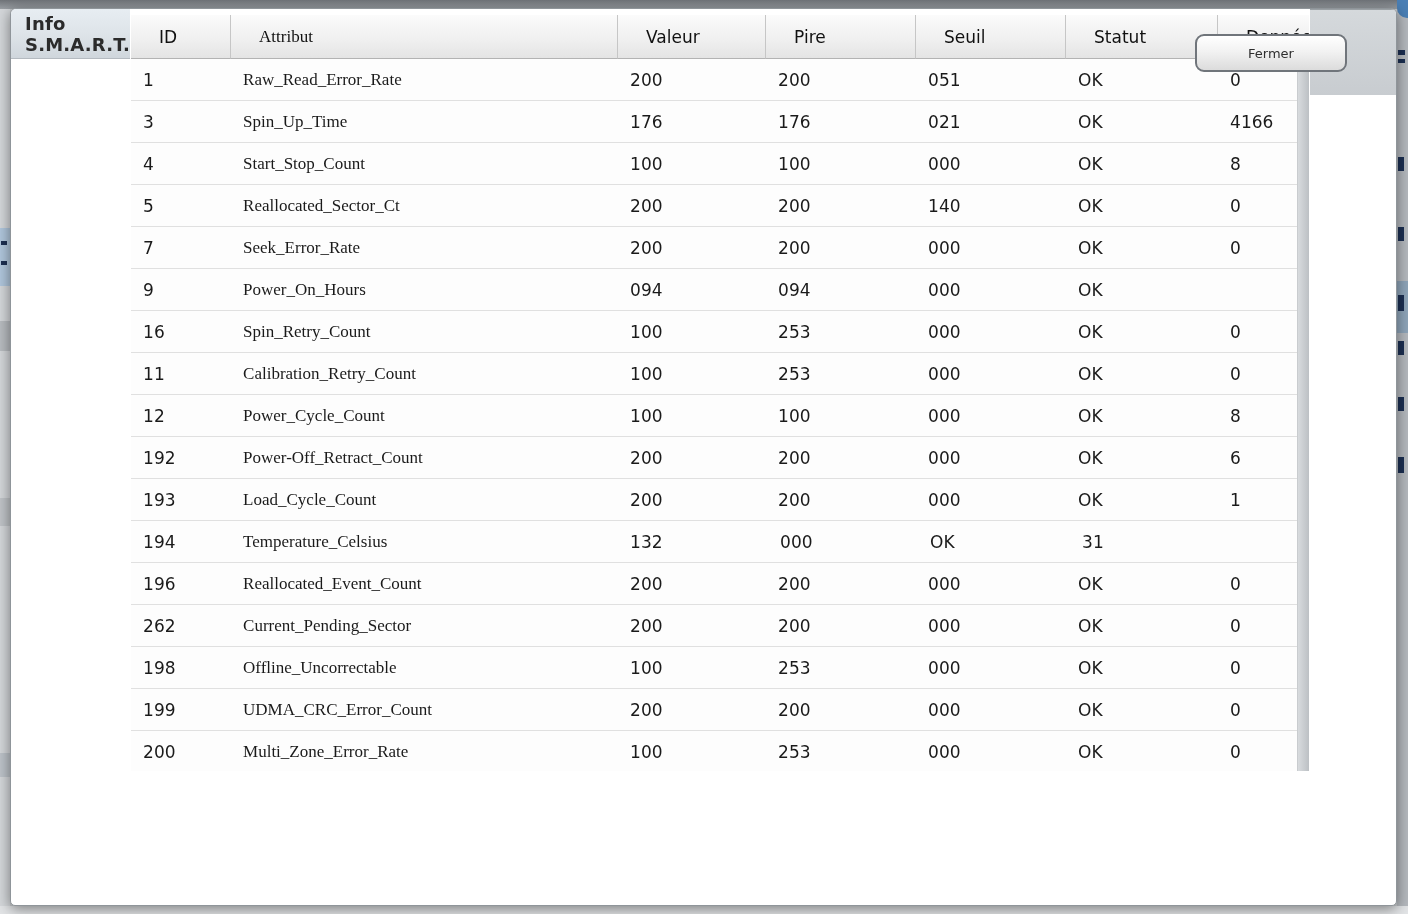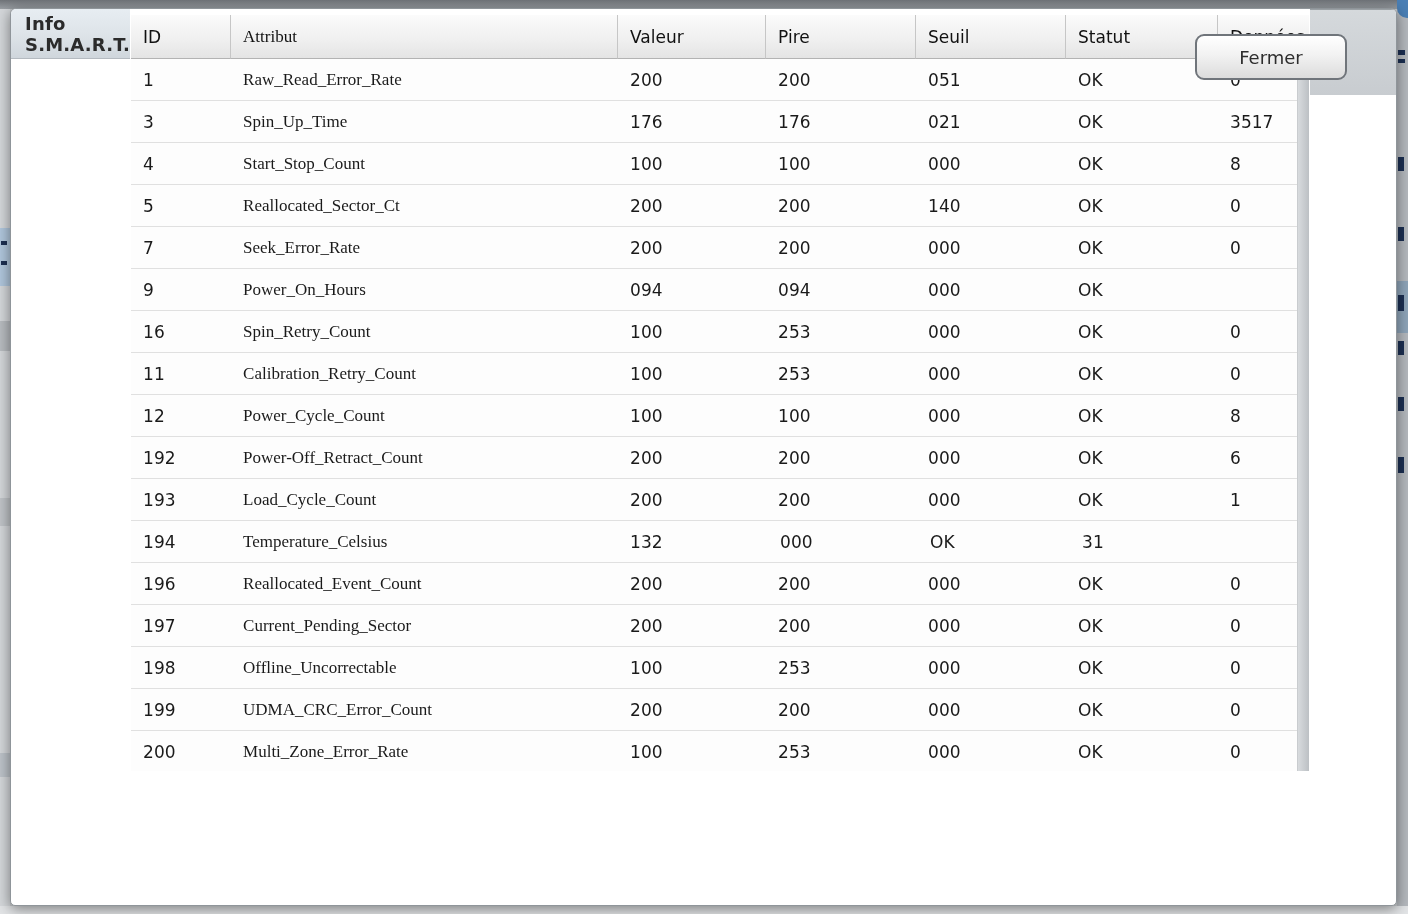--- a/index.html
+++ b/index.html
@@ -46,21 +46,21 @@
   .content {
     flex:1 1 auto; background:#fff; position:relative;
     padding:6px 1px 0 1px; overflow:hidden;
   }
 
   
   .grid { position:relative; height:756px; }
   .grid-header { display:flex; height:44px; }
   .hcell {
     height:44px; display:flex; align-items:center;
-    padding-left:12px; font-size:17px; color:#111;
+    padding-left:28px; font-size:17px; color:#111;
     background:linear-gradient(#fbfbfb,#efefef 60%,#e4e4e4);
     border-right:1px solid #c6c6c6;
     border-bottom:1px solid #b3b3b3;
     white-space:nowrap; overflow:hidden;
   }
   .hcell:last-child { border-right:none; }
 
   .rows { height:712px; overflow:hidden; margin-right:12px; }
   .trow { display:flex; height:42px; background:#fdfdfd;
     border-bottom:1px solid #e0e0e0; }
@@ -85,25 +85,25 @@
 
   
   .footer {
     flex:0 0 86px; height:86px;
     background:linear-gradient(#d5d9dc,#c8ccd0);
     border-top:1px solid #9aA0a4;
     position:relative;
   }
   .btn-close {
     position:absolute; right:49px; top:24px;
-    width:152px; height:46px;
+    width:152px; height:38px;
     border:2px solid #70757b;
     border-radius:9px;
     background:linear-gradient(#ffffff,#f2f2f2 45%,#dcdcdc);
-    font-family:inherit; font-size:18px; color:#2e2e2e;
+    font-family:inherit; font-size:13px; color:#2e2e2e;
     cursor:pointer;
     box-shadow:inset 0 1px 0 #fff;
   }
 </style>
 </head>
 <body>
 
 <div class="bg-top"></div>
 <div class="bg-bottom"></div>
 <div class="bg-left">
@@ -156,21 +156,21 @@
     <span class="tcell col-statut">OK</span>
     <span class="tcell col-brutes">0</span>
   </div>
           <div class="trow">
     <span class="tcell col-id">3</span>
     <span class="tcell col-attr">Spin_Up_Time</span>
     <span class="tcell col-val">176</span>
     <span class="tcell col-pire">176</span>
     <span class="tcell col-seuil">021</span>
     <span class="tcell col-statut">OK</span>
-    <span class="tcell col-brutes">3517</span>
+    <span class="tcell col-brutes">4166</span>
   </div>
           <div class="trow">
     <span class="tcell col-id">4</span>
     <span class="tcell col-attr">Start_Stop_Count</span>
     <span class="tcell col-val">100</span>
     <span class="tcell col-pire">100</span>
     <span class="tcell col-seuil">000</span>
     <span class="tcell col-statut">OK</span>
     <span class="tcell col-brutes">8</span>
   </div>
@@ -256,21 +256,21 @@
           <div class="trow">
     <span class="tcell col-id">196</span>
     <span class="tcell col-attr">Reallocated_Event_Count</span>
     <span class="tcell col-val">200</span>
     <span class="tcell col-pire">200</span>
     <span class="tcell col-seuil">000</span>
     <span class="tcell col-statut">OK</span>
     <span class="tcell col-brutes">0</span>
   </div>
           <div class="trow">
-    <span class="tcell col-id">197</span>
+    <span class="tcell col-id">262</span>
     <span class="tcell col-attr">Current_Pending_Sector</span>
     <span class="tcell col-val">200</span>
     <span class="tcell col-pire">200</span>
     <span class="tcell col-seuil">000</span>
     <span class="tcell col-statut">OK</span>
     <span class="tcell col-brutes">0</span>
   </div>
           <div class="trow">
     <span class="tcell col-id">198</span>
     <span class="tcell col-attr">Offline_Uncorrectable</span>

